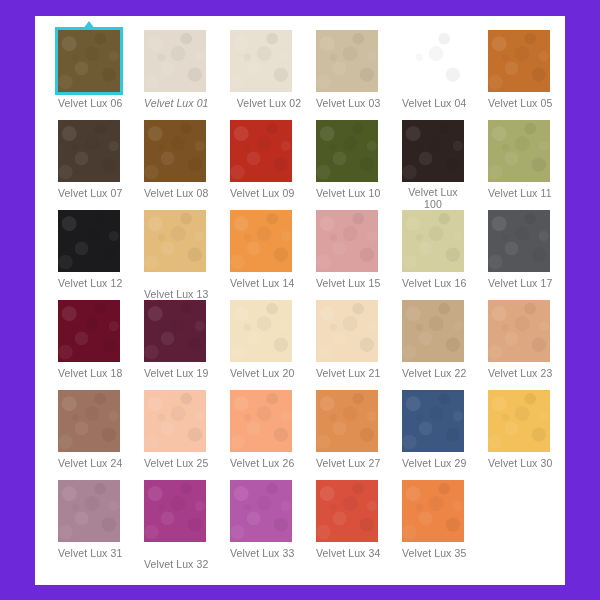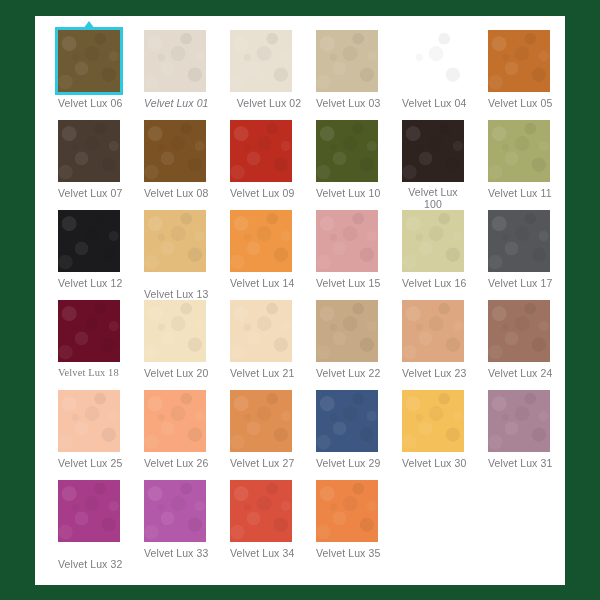--- a/index.html
+++ b/index.html
@@ -11,21 +11,21 @@
     width: 600px;
     height: 600px;
     background: #000000;
     font-family: "Liberation Sans", sans-serif;
     overflow: hidden;
   }
   #stage {
     position: relative;
     width: 600px;
     height: 600px;
-    background: #14532d;
+    background: #6d28d9;
   }
   #panel {
     position: absolute;
     left: 35px;
     top: 16px;
     width: 530px;
     height: 569px;
     background: #ffffff;
     box-sizing: border-box;
   }
@@ -218,21 +218,27 @@
         <div class="swatch-cell">
           <div class="chip-wrap">
             <div class="chip" title="Velvet Lux 17" style="background: rgb(84, 86, 90);"></div>
           </div>
           <div class="swatch-label" style="color: rgb(124, 124, 130);">Velvet Lux 17</div>
         </div>
         <div class="swatch-cell">
           <div class="chip-wrap">
             <div class="chip" title="Velvet Lux 18" style="background: rgb(107, 15, 40);"></div>
           </div>
-          <div class="swatch-label" style="color: rgb(124, 124, 130); font-family: Liberation Serif, serif;">Velvet Lux 18</div>
+          <div class="swatch-label" style="color: rgb(124, 124, 130);">Velvet Lux 18</div>
+        </div>
+        <div class="swatch-cell">
+          <div class="chip-wrap">
+            <div class="chip" title="Velvet Lux 19" style="background: rgb(93, 31, 55);"></div>
+          </div>
+          <div class="swatch-label" style="color: rgb(124, 124, 130);">Velvet Lux 19</div>
         </div>
         <div class="swatch-cell">
           <div class="chip-wrap">
             <div class="chip" title="Velvet Lux 20" style="background: rgb(243, 226, 192);"></div>
           </div>
           <div class="swatch-label" style="color: rgb(124, 124, 130);">Velvet Lux 20</div>
         </div>
         <div class="swatch-cell">
           <div class="chip-wrap">
             <div class="chip" title="Velvet Lux 21" style="background: rgb(242, 220, 188);"></div>

